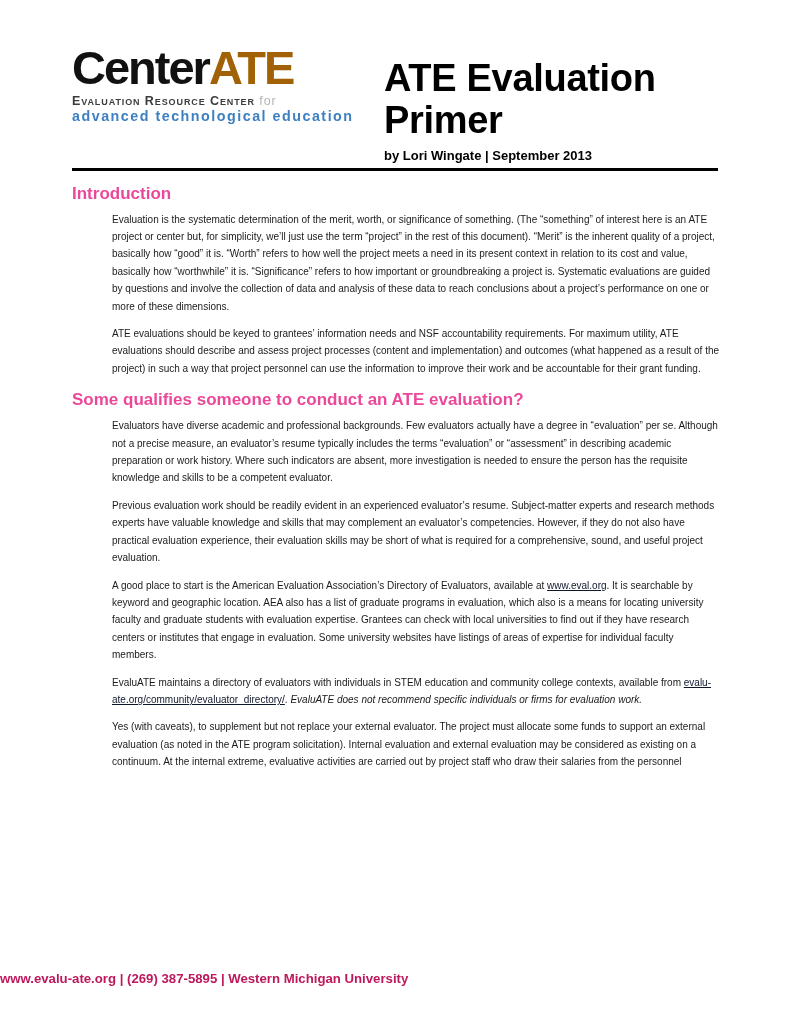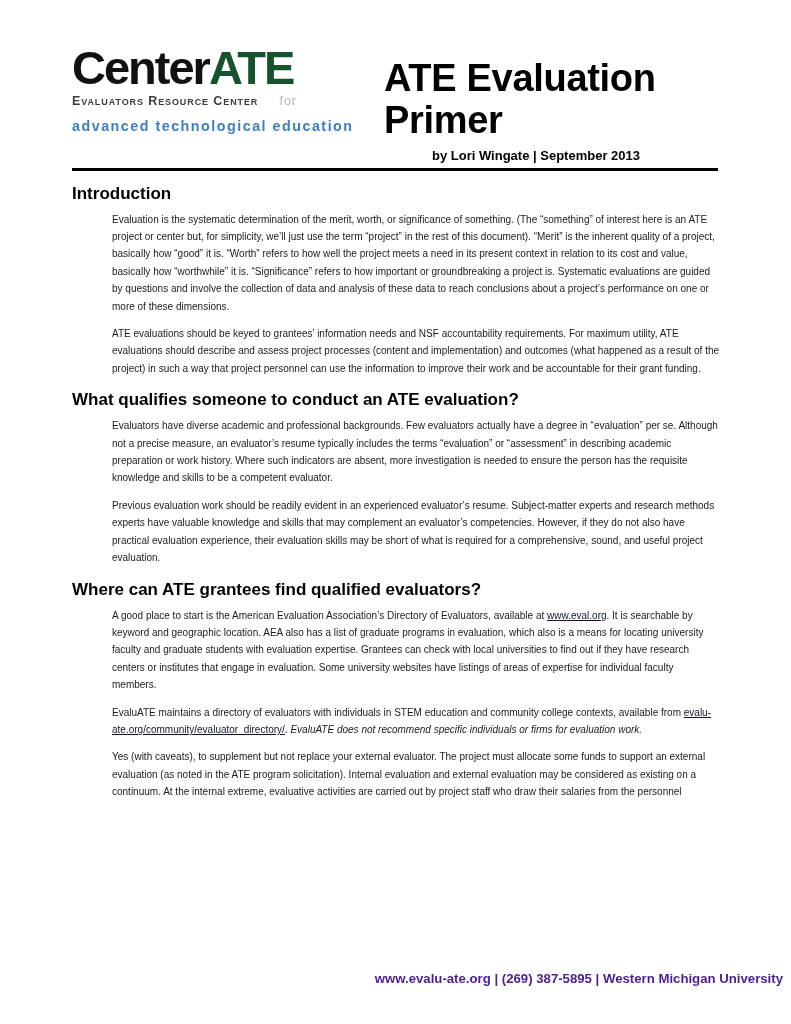--- a/index.html
+++ b/index.html
@@ -11,73 +11,72 @@
     font-family:"Liberation Sans", sans-serif;
     color:#1a1a1a;
     box-sizing:border-box;
     padding:46px 73px 0 72px;
     overflow:hidden;
   }
   
   .header { display:flex; align-items:flex-start; }
   .logo { width:308px; flex:0 0 auto; }
   .wordmark { font-size:47px; font-weight:700; letter-spacing:-2px; line-height:0.95; color:#111; white-space:nowrap; }
-  .wordmark .accent { color:#14532d; }
+  .wordmark .accent { color:#a16207; }
   .logo-sub { margin-top:3px; font-size:12.5px; font-weight:600; letter-spacing:0.9px; color:#3c3c3c; font-variant:small-caps; white-space:nowrap; }
-  .logo-sub .for { font-variant:normal; text-transform:lowercase; color:#b5b5b5; font-weight:500;margin-left:17px; }
-  .logo-tagline { margin-top:10px; font-size:14.3px; font-weight:700; letter-spacing:1.5px; color:#3d7fc1; white-space:nowrap; }
+  .logo-sub .for { font-variant:normal; text-transform:lowercase; color:#b5b5b5; font-weight:500; }
+  .logo-tagline { margin-top:0; font-size:14.3px; font-weight:700; letter-spacing:1.5px; color:#3d7fc1; white-space:nowrap; }
   .titleblock { flex:1; padding-top:12px; padding-left:4px; }
   .doc-title { font-size:38px; font-weight:700; letter-spacing:-0.3px; line-height:1.1; color:#000; }
-  .doc-byline { margin-top:6px; font-size:13px; font-weight:700; color:#000;margin-left:48px; }
+  .doc-byline { margin-top:6px; font-size:13px; font-weight:700; color:#000; }
   .rule { border-top:3px solid #000; margin-top:5px; }
   
-  .section-heading { font-size:17px; font-weight:700; color:#000000; margin:13px 0 7px 0; }
+  .section-heading { font-size:17px; font-weight:700; color:#ec4899; margin:13px 0 7px 0; }
   .para { margin:0 0 10px 40px; width:608px; font-size:10px; line-height:17.4px; color:#1a1a1a; }
   a.doclink { color:#0f172a; text-decoration:underline; }
   .italic { font-style:italic; }
   
-  .footer { position:absolute; left:0; right:8px; bottom:38px; text-align:right; font-size:13.2px; font-weight:700; color:#4c1d95; }
+  .footer { position:absolute; left:0; right:8px; bottom:38px; text-align:left; font-size:13.2px; font-weight:700; color:#be185d; }
 </style>
 </head>
 <body>
 
 <div class="page">
 
   <div class="header">
     <div class="logo">
       <div class="wordmark">
         <span>Center</span><span class="accent">ATE</span>
       </div>
       <div class="logo-sub">
-        <span>Evaluators Resource Center</span><span class="for"> for</span>
+        <span>Evaluation Resource Center</span><span class="for"> for</span>
       </div>
       <div class="logo-tagline">advanced technological education</div>
     </div>
     <div class="titleblock">
       <div class="doc-title">ATE Evaluation Primer</div>
       <div class="doc-byline">by Lori Wingate | September 2013</div>
     </div>
   </div>
 
   <div class="rule"></div>
 
   <div>
     <div class="section-heading">Introduction</div>
     <p class="para"><span>Evaluation is the systematic determination of the merit, worth, or significance of something. (The “something” of interest here is an ATE project or center but, for simplicity, we’ll just use the term “project” in the rest of this document). “Merit” is the inherent quality of a project, basically how “good” it is. “Worth” refers to how well the project meets a need in its present context in relation to its cost and value, basically how “worthwhile” it is. “Significance” refers to how important or groundbreaking a project is. Systematic evaluations are guided by questions and involve the collection of data and analysis of these data to reach conclusions about a project’s performance on one or more of these dimensions.</span></p>
     <p class="para"><span>ATE evaluations should be keyed to grantees’ information needs and NSF accountability requirements. For maximum utility, ATE evaluations should describe and assess project processes (content and implementation) and outcomes (what happened as a result of the project) in such a way that project personnel can use the information to improve their work and be accountable for their grant funding.</span></p>
   </div>
 
   <div>
-    <div class="section-heading">What qualifies someone to conduct an ATE evaluation?</div>
+    <div class="section-heading">Some qualifies someone to conduct an ATE evaluation?</div>
     <p class="para"><span>Evaluators have diverse academic and professional backgrounds. Few evaluators actually have a degree in “evaluation” per se. Although not a precise measure, an evaluator’s resume typically includes the terms “evaluation” or “assessment” in describing academic preparation or work history. Where such indicators are absent, more investigation is needed to ensure the person has the requisite knowledge and skills to be a competent evaluator.</span></p>
     <p class="para"><span>Previous evaluation work should be readily evident in an experienced evaluator’s resume. Subject-matter experts and research methods experts have valuable knowledge and skills that may complement an evaluator’s competencies. However, if they do not also have practical evaluation experience, their evaluation skills may be short of what is required for a comprehensive, sound, and useful project evaluation.</span></p>
   </div>
 
   <div>
-    <div class="section-heading">Where can ATE grantees find qualified evaluators?</div>
     <p class="para"><span>A good place to start is the American Evaluation Association’s Directory of Evaluators, available at </span><a href="#" class="doclink">www.eval.org</a><span>. It is searchable by keyword and geographic location. AEA also has a list of graduate programs in evaluation, which also is a means for locating university faculty and graduate students with evaluation expertise. Grantees can check with local universities to find out if they have research centers or institutes that engage in evaluation. Some university websites have listings of areas of expertise for individual faculty members.</span></p>
     <p class="para"><span>EvaluATE maintains a directory of evaluators with individuals in STEM education and community college contexts, available from </span><a href="#" class="doclink">evalu-ate.org/community/evaluator_directory/</a><span>. </span><span class="italic">EvaluATE does not recommend specific individuals or firms for evaluation work.</span></p>
   </div>
 
   <div>
     <p class="para"><span>Yes (with caveats), to supplement but not replace your external evaluator. The project must allocate some funds to support an external evaluation (as noted in the ATE program solicitation). Internal evaluation and external evaluation may be considered as existing on a continuum. At the internal extreme, evaluative activities are carried out by project staff who draw their salaries from the personnel</span></p>
   </div>
 
   <div class="footer">www.evalu-ate.org | (269) 387-5895 | Western Michigan University</div>
 

